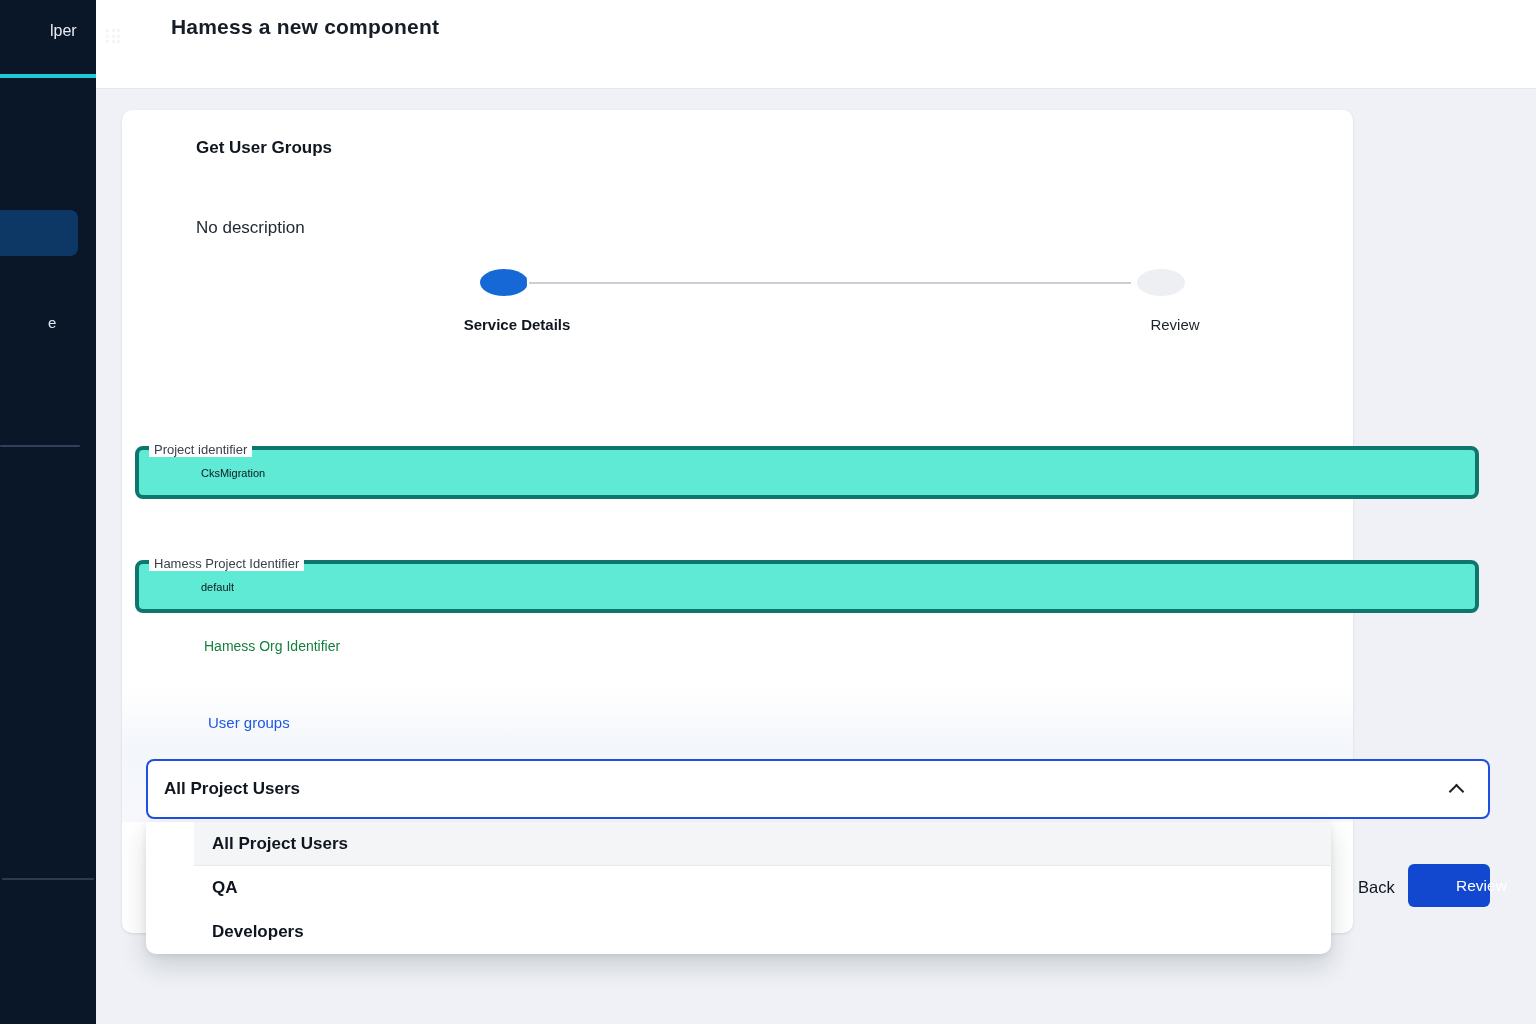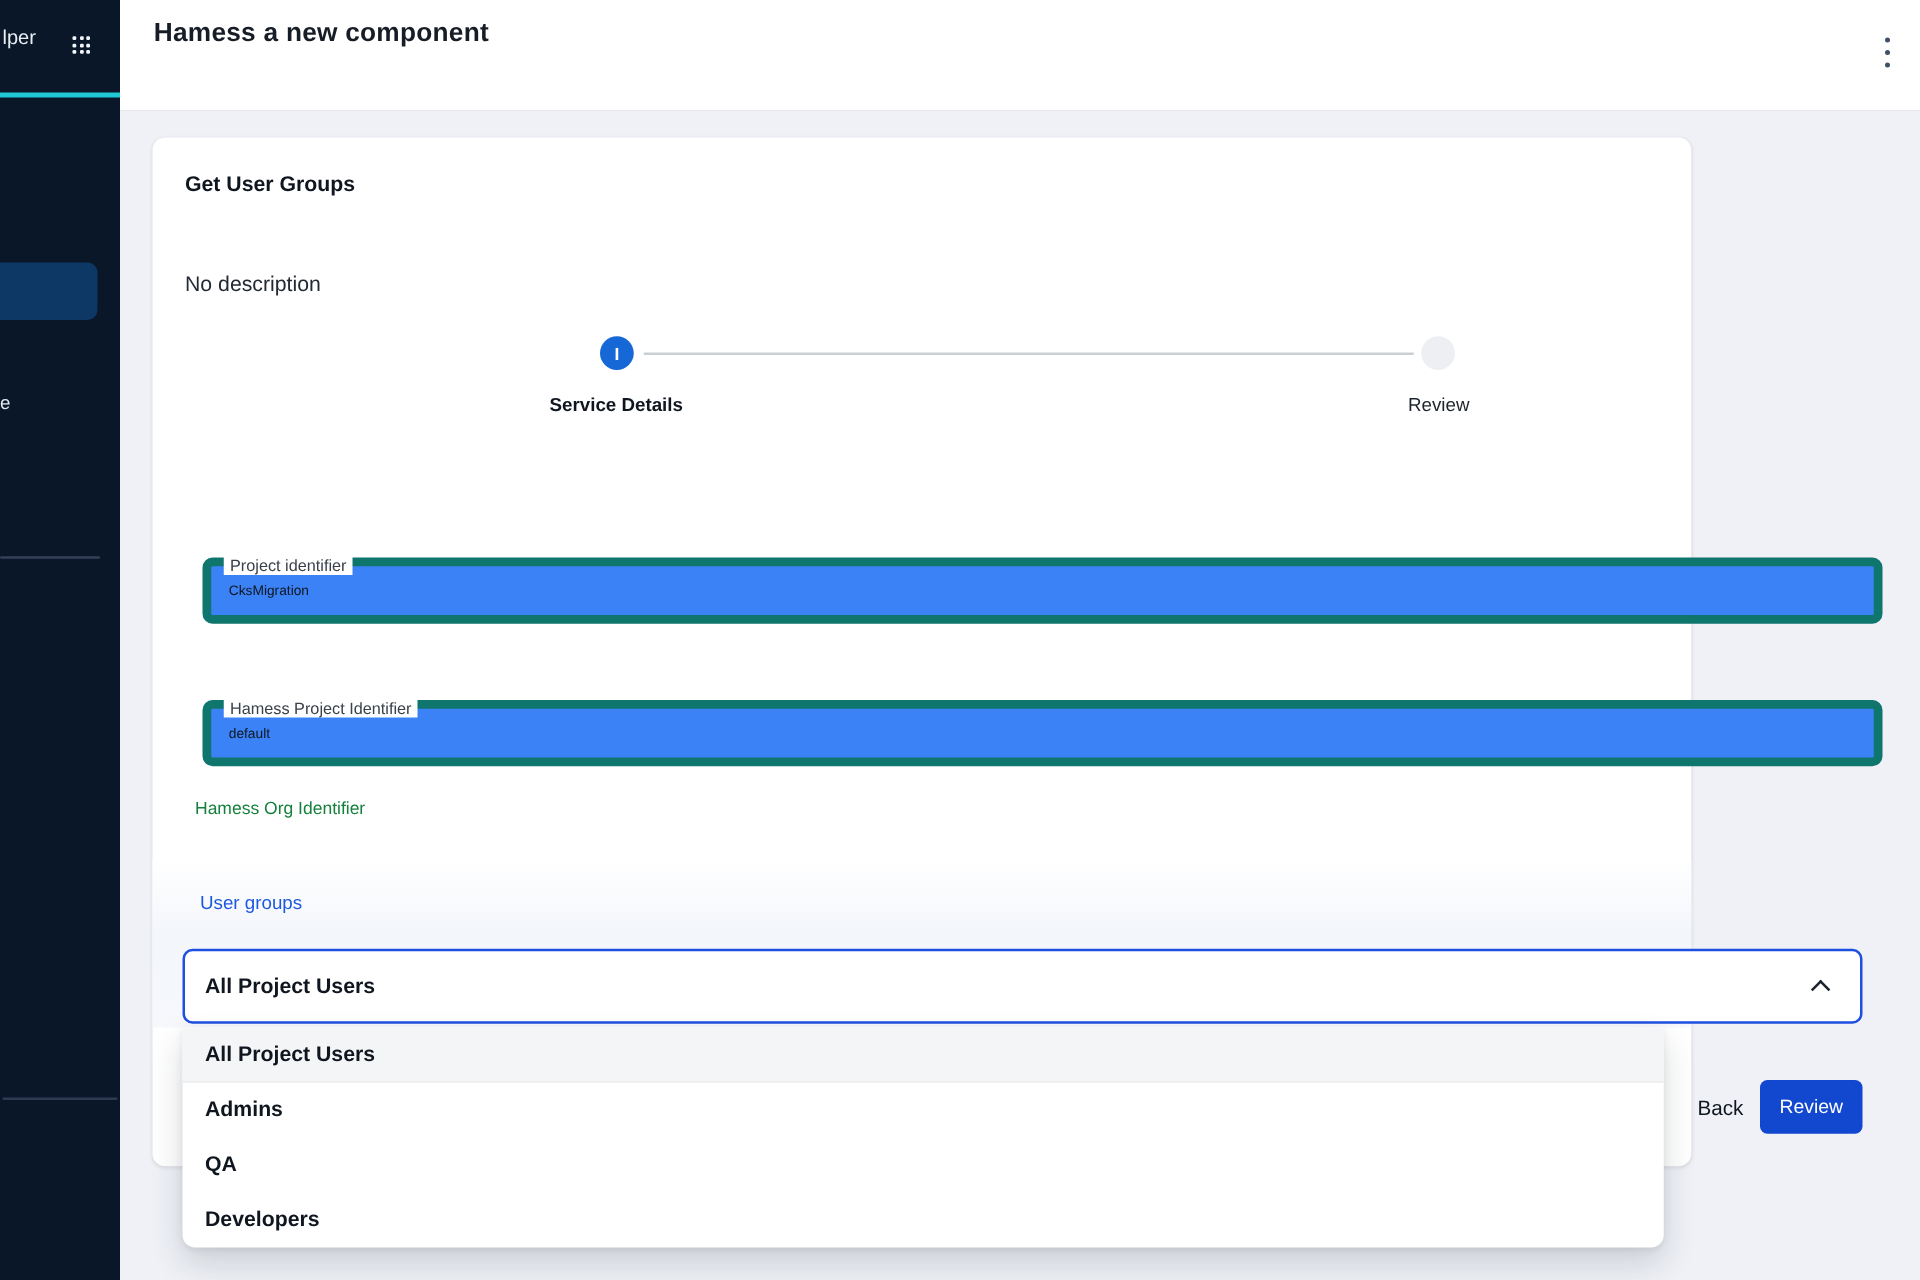--- a/index.html
+++ b/index.html
@@ -1,21 +1,21 @@
 <!DOCTYPE html>
 <html><head>
 <meta charset="utf-8">
 <style>
   * { margin:0; padding:0; box-sizing:border-box; }
   html,body { width:1536px; height:1024px; overflow:hidden; }
   body {
     font-family:"Liberation Sans","DejaVu Sans",sans-serif;
     background:#eff1f6; color:#10161f; position:relative;
   }
-  .abs { position:absolute; }
+  .abs { position:absolute;padding-left:48px; }
 
   
   #sidebar { left:0; top:0; width:96px; height:1024px; background:#0a1729; z-index:2; }
   #sidebar-app-title { left:2px; top:22px; font-size:16px; color:#e9eef5; white-space:nowrap; }
   #grid-icon { left:58px; top:29px; width:16px; height:16px;
     display:grid; grid-template-columns:repeat(3,3px); grid-template-rows:repeat(3,3px);
     gap:2.5px; cursor:pointer; }
   #grid-icon span { background:#f2f5f9; width:3px; height:3px; border-radius:1px; }
   #teal-line { left:0; top:74px; width:96px; height:4px; background:#1fc8d2; }
   #sidebar-selected { left:-10px; top:210px; width:88px; height:46px; background:#0d3765; border-radius:8px; cursor:pointer; }
@@ -42,21 +42,21 @@
   
   .step-circle { width:27px; height:27px; border-radius:50%; display:flex; align-items:center; justify-content:center; }
   #step1-circle { left:358px; top:159px; background:#1668d6; color:#ffffff; font-size:14px; font-weight:600; }
   #step2-circle { left:1015px; top:159px; background:#edeff3; }
   #step-connector { left:393px; top:172px; width:616px; height:1.5px; background:#cbced4; }
   .step-label { top:206px; transform:translateX(-50%); white-space:nowrap; font-size:15px; }
   #step1-label { left:371px; font-weight:600; color:#10161f; }
   #step2-label { left:1029px; font-weight:400; color:#1d242e; }
 
   
-  .field { left:40px; width:1344px; height:53px; border:7px solid #0f766e; border-radius:8px; background:#3b82f6; }
+  .field { left:13px; width:1344px; height:53px; border:4px solid #0f766e; border-radius:8px; background:#5eead4; }
   #field-project { top:336px; }
   #field-harness-project { top:450px; }
   .field-label { position:absolute; left:10px; top:-8px; background:#ffffff; padding:0 5px;
     font-size:13px; color:#3a414b; line-height:15px; white-space:nowrap; }
   .field input { width:100%; height:100%; border:none; outline:none; background:transparent;
     padding:0 0 0 14px; font-family:inherit; font-size:11px; color:#10161f; }
   #org-identifier-label { left:34px; top:528px; font-size:14px; color:#15803d; }
 
   
   #ug-band { left:0; top:578px; width:100%; height:134px;
@@ -144,16 +144,15 @@
     <div id="ug-select-value">All Project Users</div>
     <span id="chevron-up-icon"></span>
   </div>
 
   <button id="back-button" class="abs">Back</button>
   <button id="review-button" class="abs">Review</button>
 </div>
 
 <div id="ug-menu" class="abs">
   <div class="menu-item selected">All Project Users</div>
-  <div class="menu-item">Admins</div>
   <div class="menu-item">QA</div>
   <div class="menu-item">Developers</div>
 </div>
 
 </body></html>

